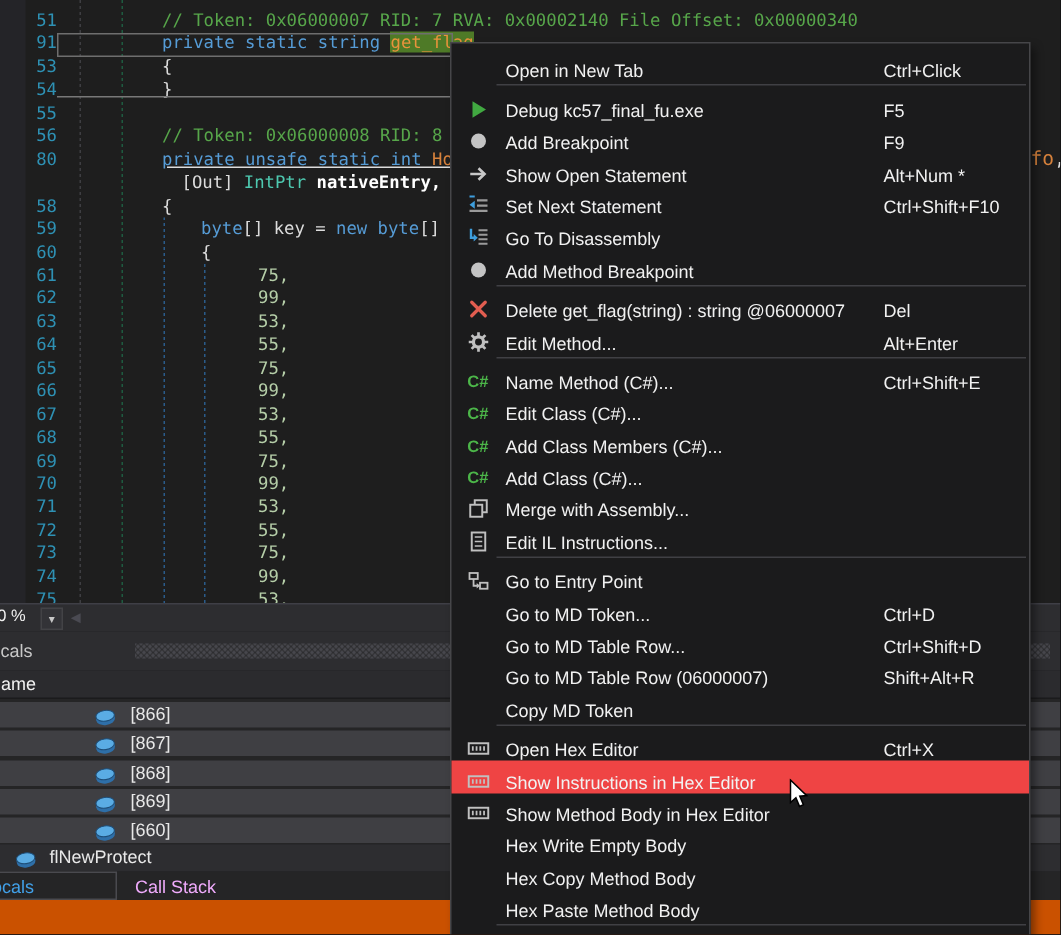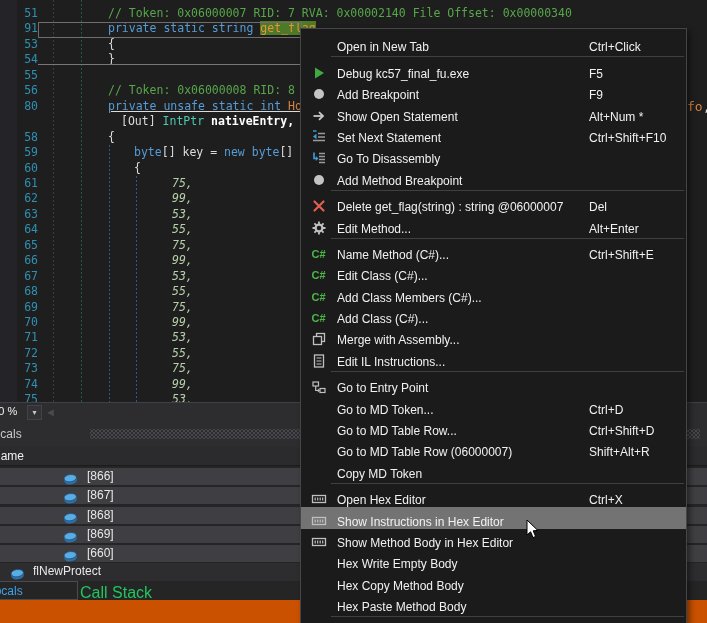--- a/index.html
+++ b/index.html
@@ -15,21 +15,21 @@
   .code-line{position:absolute;left:0;width:707px;height:15.45px;line-height:15.45px;
              font-family:"DejaVu Sans Mono",monospace;font-size:11.5px;}
   .gutter-num{position:absolute;left:0;top:0;width:38px;text-align:right;color:#2E91B4;}
   .code-text{position:absolute;top:0;white-space:pre;color:#DCDCDC;}
   .tok-comment{color:#57A64A;}
   .tok-kw{color:#569CD6;}
   .tok-plain{color:#DCDCDC;}
   .tok-type{color:#4EC9B0;}
   .tok-method{color:#D7823C;}
   .tok-methodhl{color:#E8933C;background:#4E7A27;}
-  .tok-num{color:#B5CEA8;font-style:italic;}
+  .tok-num{color:#B5CEA8;}
   .tok-param{color:#FFFFFF;font-weight:bold;}
   #line52-box{position:absolute;left:38px;top:21.5px;width:264px;height:16px;border:1px solid #6E6E6E;}
   #method-divider{position:absolute;left:38px;top:64px;width:265px;height:1px;background:#787878;}
   #code-frag{position:absolute;left:687px;top:98.7px;height:15.45px;line-height:15.45px;
              font-family:"DejaVu Sans Mono",monospace;font-size:13px;white-space:pre;}
 
   
   #zoombar{position:absolute;left:0;top:402px;width:707px;height:19px;background:#2D2D30;border-top:1px solid #3F3F46;}
   #zoom-label{position:absolute;left:-14px;top:2px;font-size:11px;color:#F1F1F1;}
   #zoom-dropdown{position:absolute;left:27px;top:2px;width:15px;height:15px;background:#333337;border:1px solid #434346;
@@ -47,28 +47,28 @@
   #locals-rows{position:absolute;left:0;top:466px;width:707px;height:115px;background:#252526;}
   .local-row{position:absolute;left:0;width:707px;height:17px;background:#3F3F43;}
   .local-row.toplevel{background:#2D2D30;height:18px;}
   .local-label{position:absolute;top:1px;font-size:12px;color:#E8E8E8;}
   .local-icon{position:absolute;top:3px;width:14px;height:11px;transform:rotate(-8deg);}
 
   
   #tabs{position:absolute;left:0;top:581px;width:707px;height:19px;background:#252526;}
   #tab-locals{position:absolute;left:-20px;top:0;width:98px;height:19px;border:1px solid #4A4A4F;background:#252526;}
   #tab-locals-text{position:absolute;left:7px;top:2px;font-size:12px;color:#41A0E8;}
-  #tab-callstack-text{position:absolute;left:80px;top:3px;font-size:16px;color:#22c55e;}
+  #tab-callstack-text{position:absolute;left:90px;top:3px;font-size:12px;color:#f0abfc;}
   #statusbar{position:absolute;left:0;top:600px;width:707px;height:23px;background:#CA5100;}
 
   
   #context-menu{position:absolute;left:300px;top:28px;width:387px;height:600px;background:#1B1B1C;
                 border:1px solid #464649;box-shadow:3px 3px 6px rgba(0,0,0,.45);padding-top:4px;z-index:50;}
   .menu-item{position:relative;height:21.4px;display:flex;align-items:flex-end;color:#F1F1F1;font-size:12px;}
-  .menu-item.hl{background:#737373;}
+  .menu-item.hl{background:#ef4444;}
   .mi-icon{width:36px;flex:none;display:flex;justify-content:center;align-items:center;}
   .mi-label{white-space:nowrap;}
   .mi-shortcut{position:absolute;left:288px;white-space:nowrap;}
   .menu-sep{height:1px;background:#404044;margin:2px 2px 2px 30px;}
 
   
   #cursor{position:absolute;left:526px;top:519px;z-index:99;}
 </style>
 </head>
 <body>

